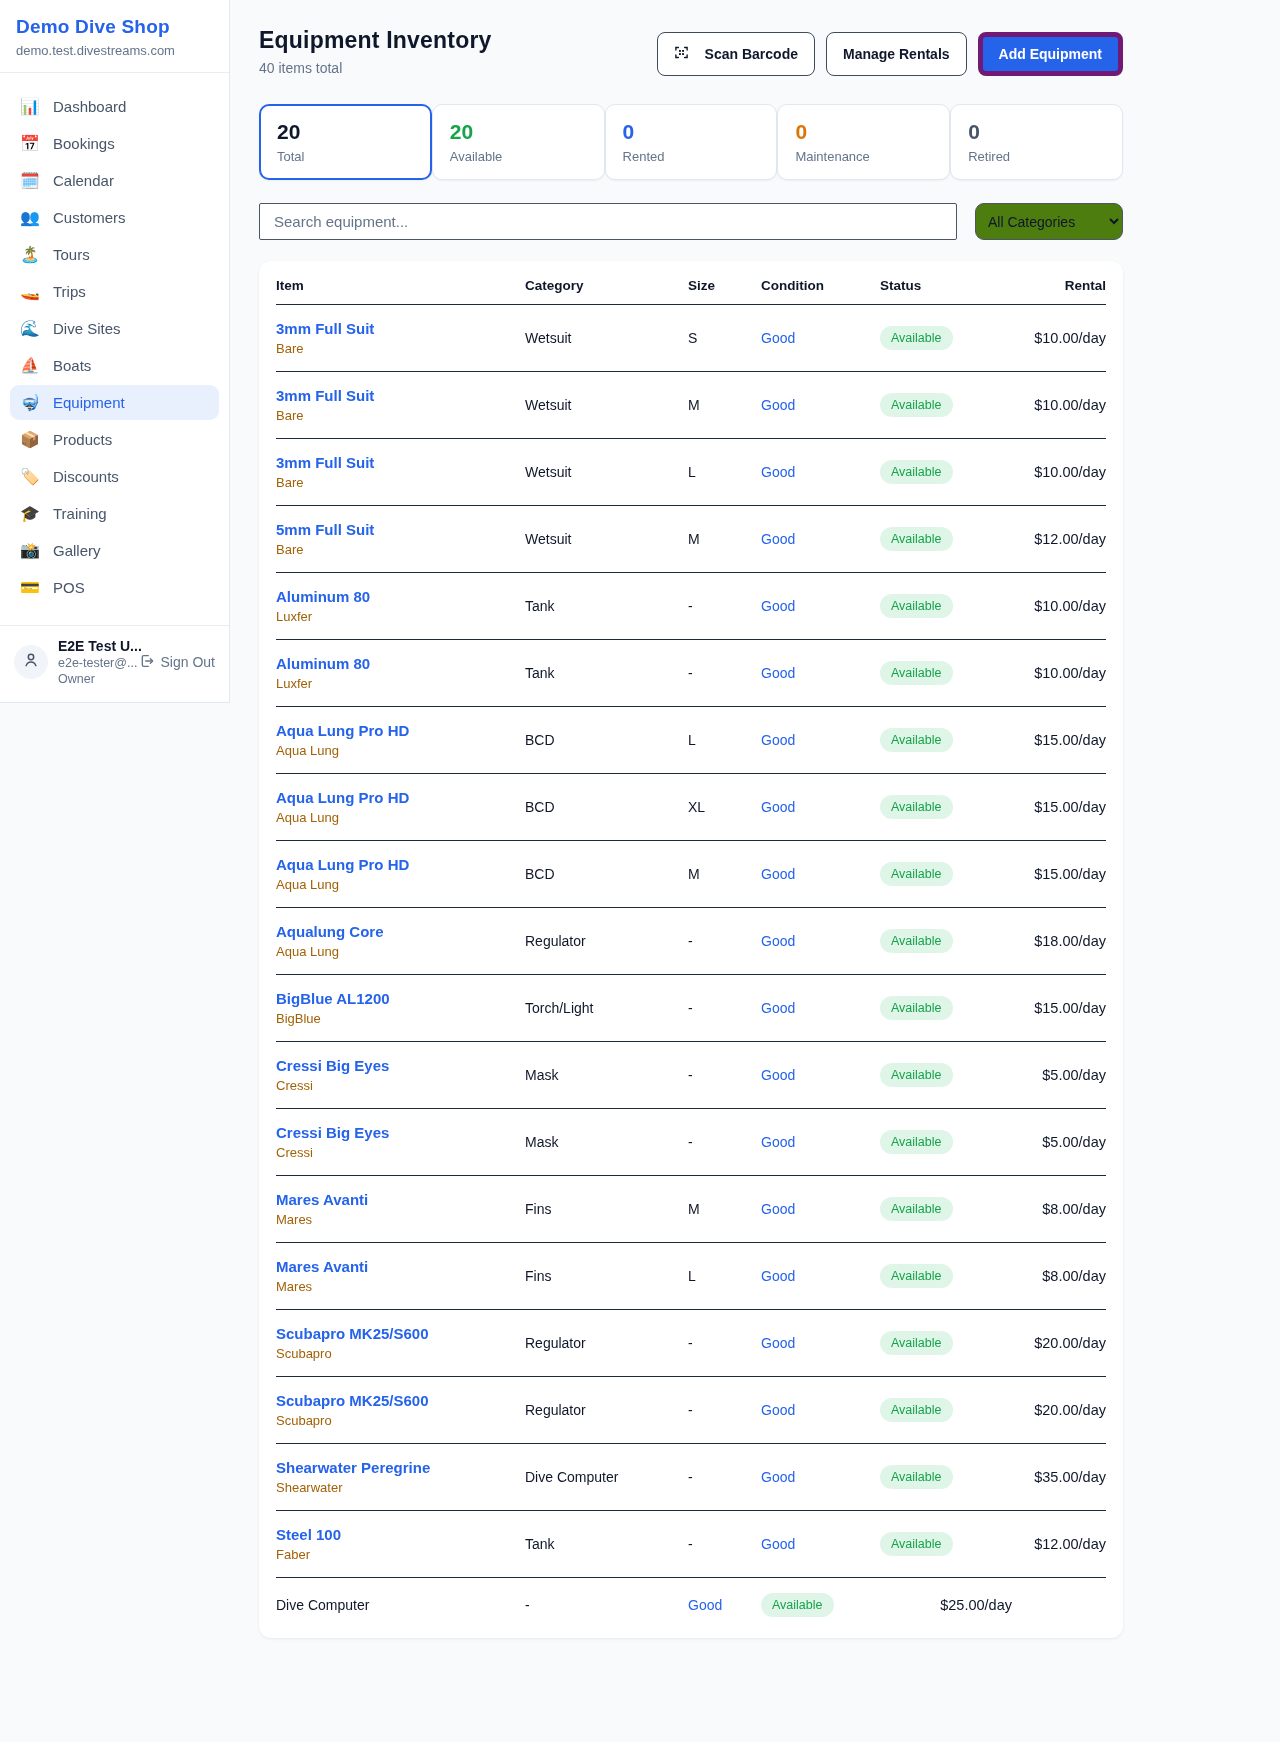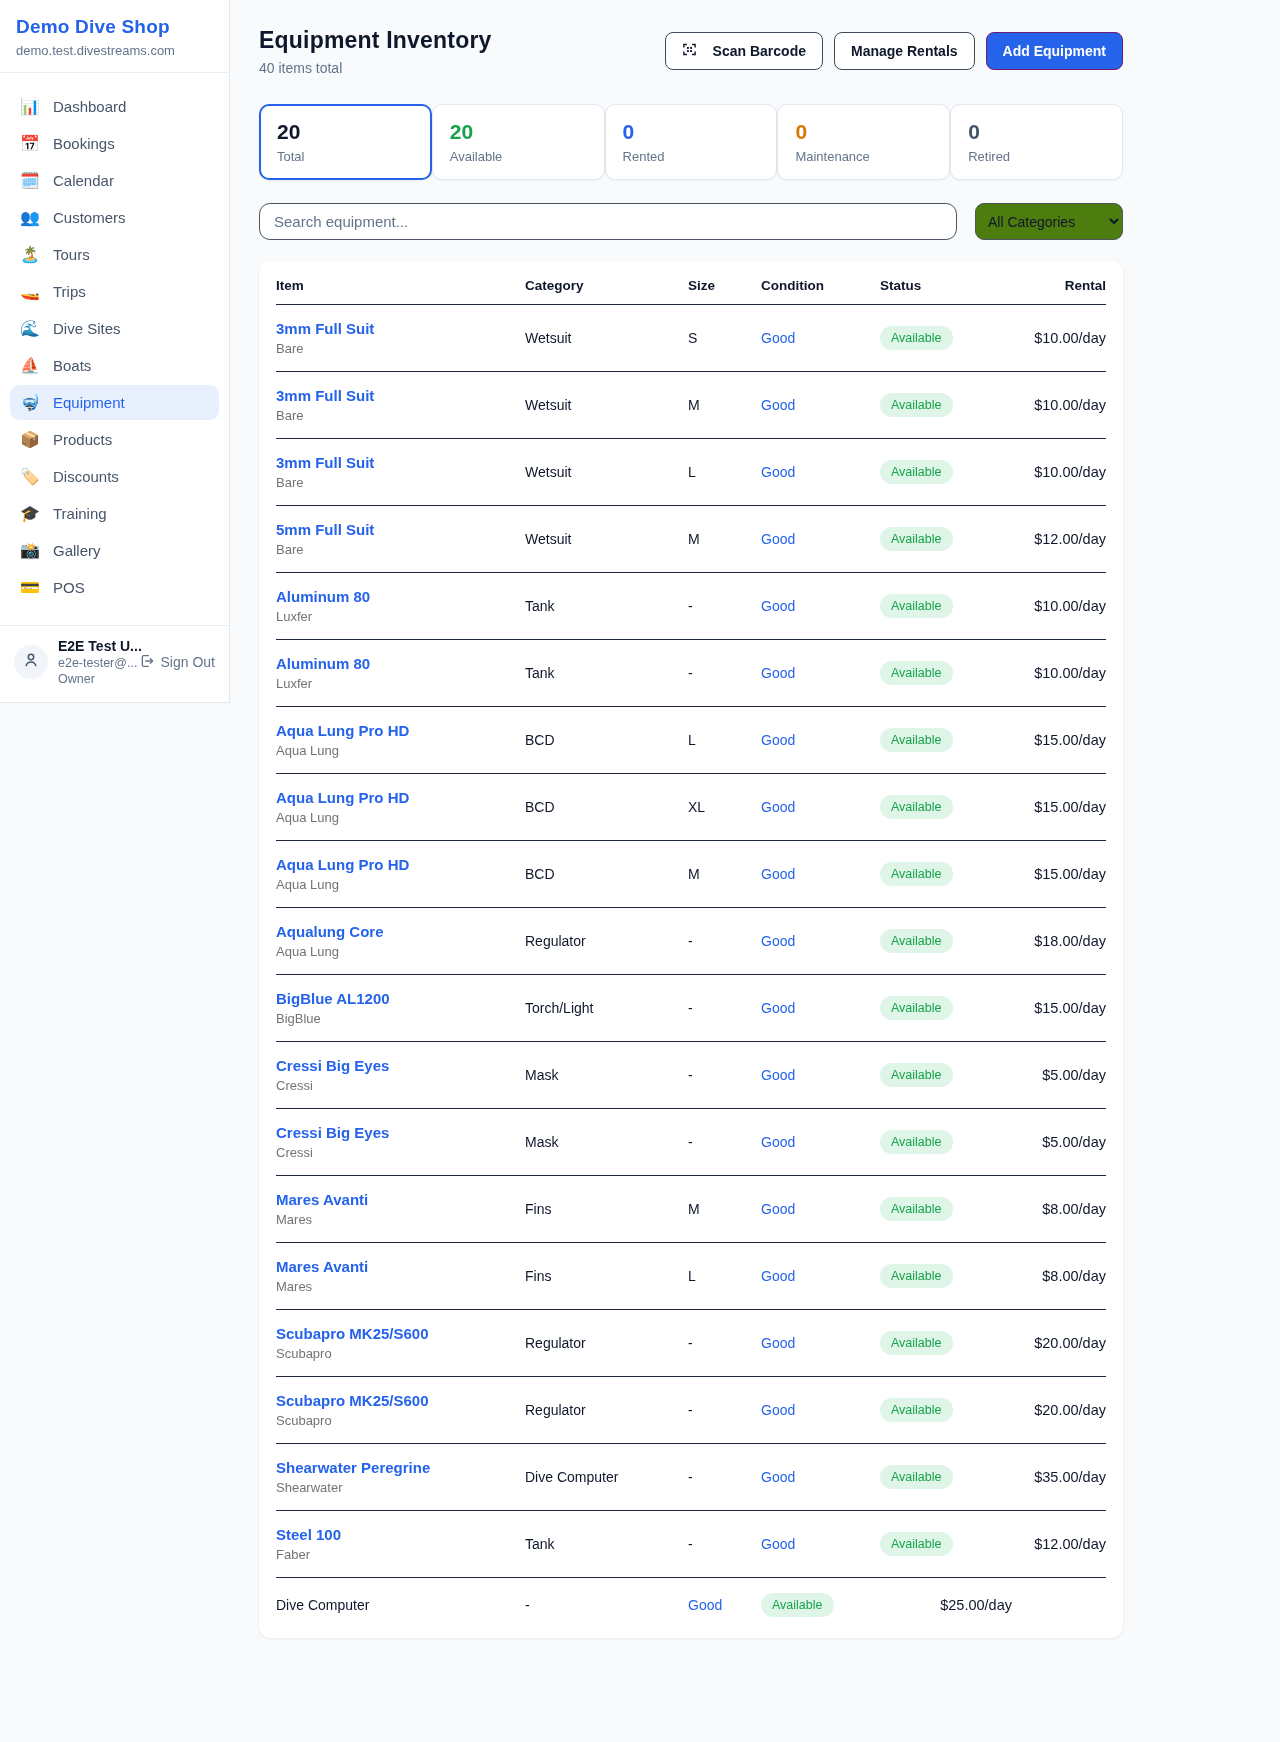--- a/index.html
+++ b/index.html
@@ -29,49 +29,49 @@
 
   
   .main { margin-left:259px; width:864px; padding-top:27px; padding-bottom:32px; }
   .page-head { display:flex; justify-content:space-between; align-items:flex-start; }
   .page-title { font-size:23px; font-weight:700; letter-spacing:.2px; }
   .page-sub { font-size:14px; color:#64748b; margin-top:6px; }
   .head-actions { display:flex; gap:11px; margin-top:5px; }
   .btn { display:flex; align-items:center; gap:16px; border-radius:8px; font-size:14px;
     font-weight:600; padding:9px 16px; cursor:pointer; background:#fff;
     border:1px solid #3f4a5a; color:#0f172a; font-family:inherit; }
-  .btn-primary { background:#2563eb; border:1px solid #701a75; color:#fff; }
+  .btn-primary { background:#2563eb; border:5px solid #701a75; color:#fff; }
 
   .stats { display:flex; margin-top:28px; }
   .stat-card { flex:1; background:#fff; border:1px solid #e2e8f0; border-radius:10px;
     padding:15px 17px; box-shadow:0 1px 2px rgba(15,23,42,.05); cursor:pointer; }
   .stat-card.active { border:2px solid #2563eb; padding:14px 16px; }
   .stat-value { font-size:21px; font-weight:700; }
   .stat-label { font-size:13px; color:#64748b; margin-top:5px; }
 
   .filters { display:flex; gap:18px; margin-top:23px; }
-  .search-input { flex:1; height:37px; border:1px solid #4b5563; border-radius:11px;
+  .search-input { flex:1; height:37px; border:1px solid #4b5563; border-radius:2px;
     padding:12px 14px; font-size:15px; font-family:inherit; color:#0f172a; background:#fff; }
   .search-input::placeholder { color:#64748b; }
   .cat-select { width:148px; height:37px; border:1px solid #4b5563; border-radius:9px;
     background:#4d7c0f; font-size:14px; font-weight:500; font-family:inherit; color:#0f172a;
     padding:0 8px; }
 
   
   .table-card { margin-top:21px; background:#fff; border-radius:12px;
     box-shadow:0 1px 3px rgba(15,23,42,.08); padding:4px 17px 6px 17px; }
   .trow { display:grid; grid-template-columns:249px 163px 73px 119px 132px 1fr;
     align-items:center; }
   .thead { padding:13px 0 11px 0; border-bottom:1.5px solid #1e293b;
     font-size:13.5px; font-weight:700; }
   .thead .col-rental { text-align:right; }
   .tbody-row { padding:15px 0; border-bottom:1px solid #1e293b; }
   .tbody-row:last-child { border-bottom:none; }
   .item-name { color:#2563eb; font-size:15px; font-weight:600; cursor:pointer; }
-  .item-brand { color:#737373; font-size:13px; margin-top:4px; }
+  .item-brand { color:#a16207; font-size:13px; margin-top:4px; }
   .cell { font-size:14px; }
   .cond { color:#2563eb; }
   .badge { display:inline-block; background:#dff5e8; color:#16a34a; font-size:12.5px;
     font-weight:500; padding:5px 11px; border-radius:999px; }
   .rental { text-align:right; font-size:14.5px; font-weight:500; }
 </style>
 </head>
 <body>
 
 <aside class="sidebar">

